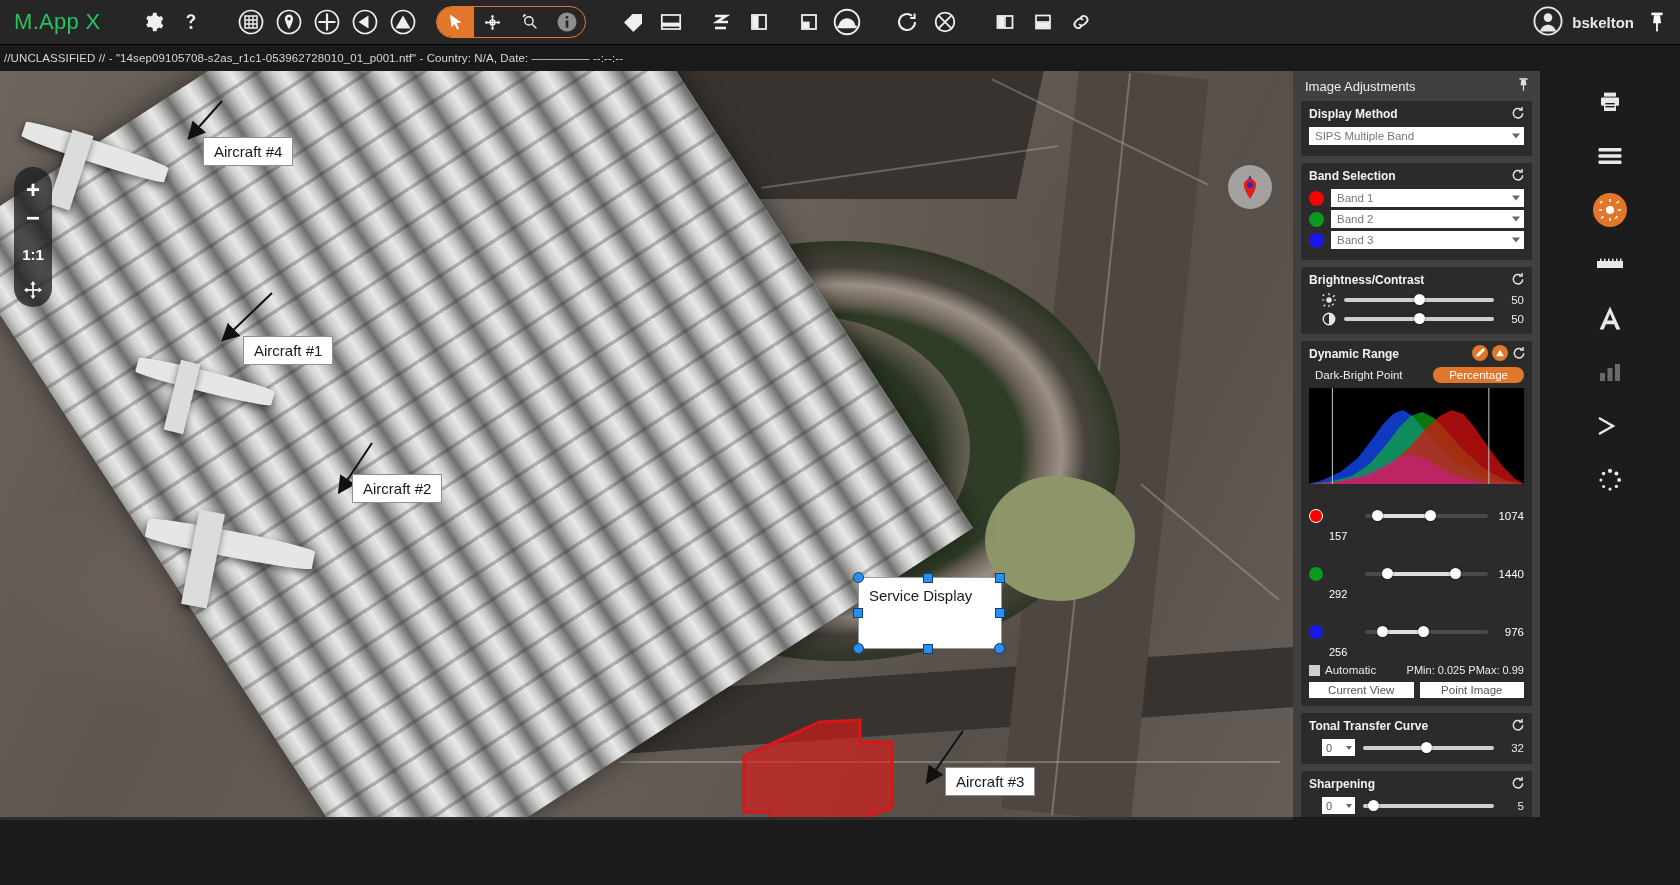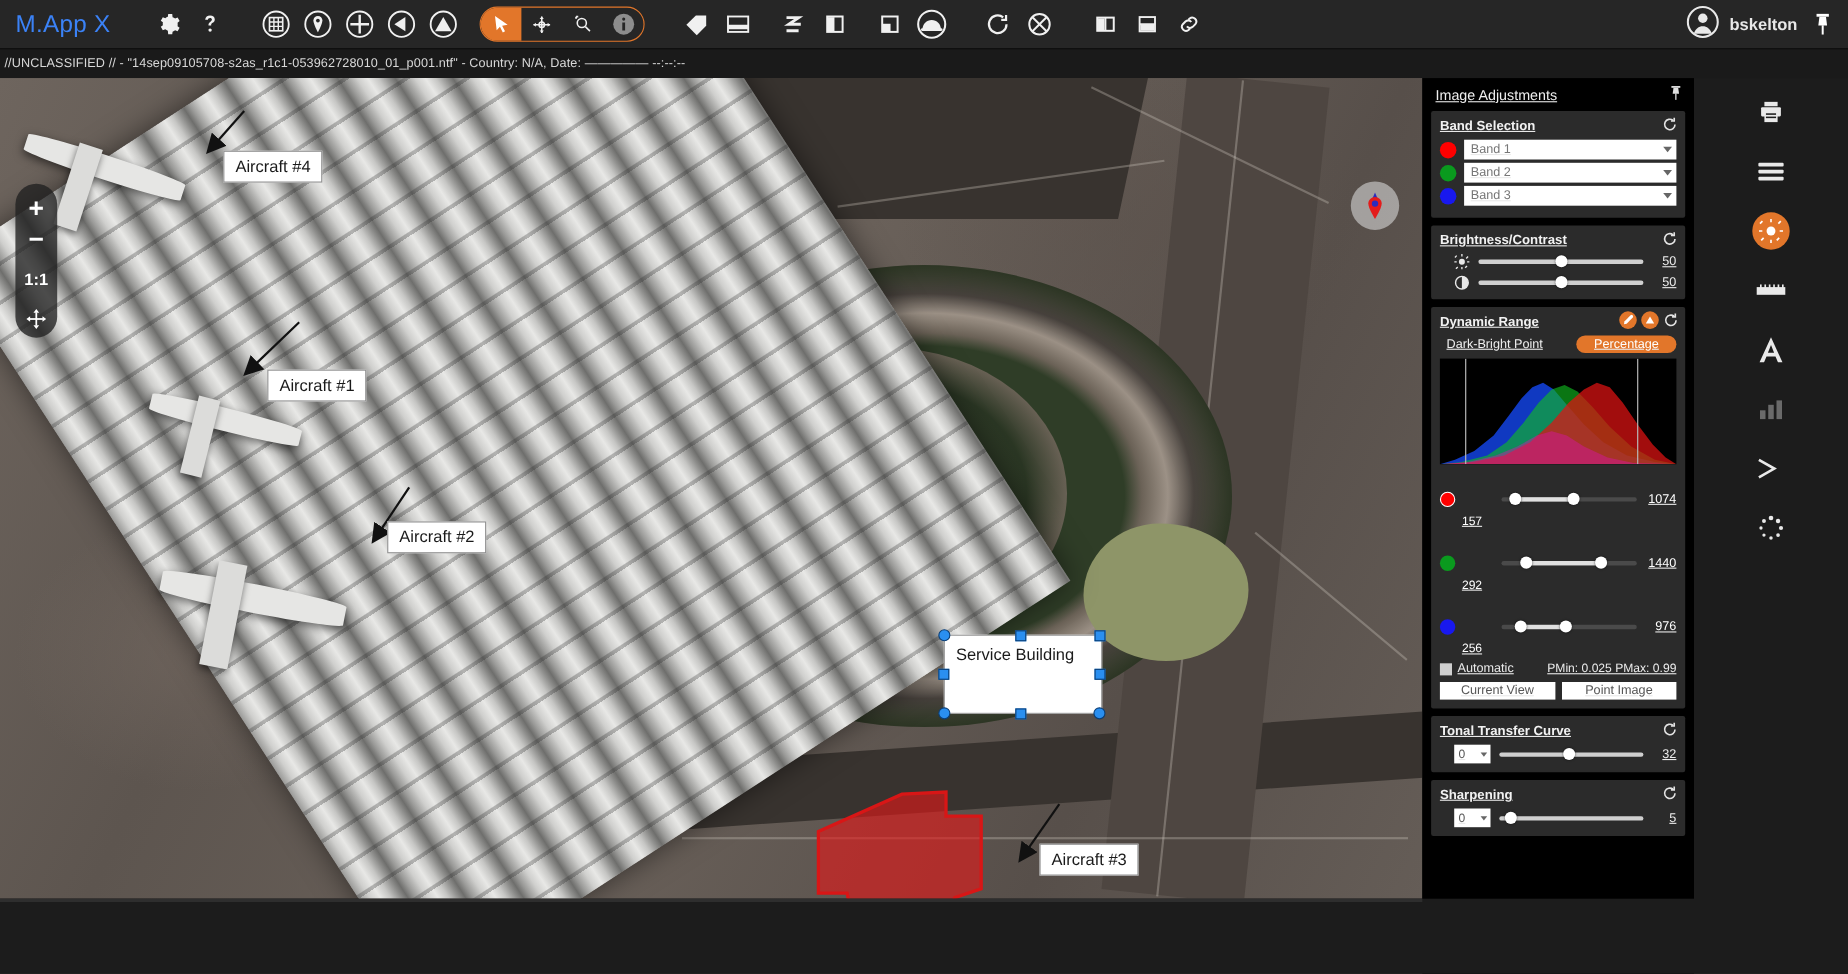--- a/index.html
+++ b/index.html
@@ -10,21 +10,21 @@
     -webkit-font-smoothing: antialiased;
   }
 
   
   #topbar {
     position: absolute; left: 0; top: 0; width: 1680px; height: 45px;
     background: #262626; display: flex; align-items: center;
     border-bottom: 1px solid #000;
   }
   #brand {
-    color: #3b82f6; font-size: 22px; letter-spacing: .3px;
+    color: #22c55e; font-size: 22px; letter-spacing: .3px;
     margin-left: 14px; margin-right: 34px; white-space: nowrap;
   }
   .tb-ico {
     width: 38px; height: 45px; display: flex; align-items: center;
     justify-content: center; color: #f0f0f0; cursor: pointer; flex: none;
   }
   .tb-ico svg { display: block; }
   .tb-gap { width: 22px; flex: none; }
   .tb-gap-sm { width: 12px; flex: none; }
 
@@ -179,21 +179,21 @@
   }
   .h-sq, .h-ci {
     position: absolute; width: 10px; height: 10px;
     background: #2a8ff0; border: 1px solid #0b3f77;
   }
   .h-ci { border-radius: 50%; width: 11px; height: 11px; }
 
   
   #panel {
     position: absolute; left: 1293px; top: 71px; width: 247px; height: 814px;
-    background: #000000; color: #e9e9e9; font-size: 12px; text-decoration: underline;
+    background: #404040; color: #e9e9e9; font-size: 12px;
   }
   #panelhead {
     height: 30px; display: flex; align-items: center;
     justify-content: space-between; padding: 0 10px 0 12px;
   }
   #panelhead .t { font-size: 13px; color: #efefef; }
   .sect {
     background: #2b2b2b; margin: 0 8px 7px 8px; padding: 6px 8px 8px 8px;
     position: relative; border-radius: 2px;
   }
@@ -547,21 +547,21 @@
     <line x1="963" y1="660" x2="928" y2="710" stroke="#111" stroke-width="2" marker-end="url(#ah)"></line>
     <line x1="928" y1="512" x2="866" y2="556" stroke="#f012d8" stroke-width="3.2" marker-end="url(#ahm)"></line>
   </svg>
 
   <div class="callout" style="left:203px;top:66px">Aircraft #4</div>
   <div class="callout" style="left:243px;top:265px">Aircraft #1</div>
   <div class="callout" style="left:352px;top:403px">Aircraft #2</div>
   <div class="callout" style="left:945px;top:696px">Aircraft #3</div>
 
   <div id="svcbox">
-    <div class="lbl">Service Building</div>
+    <div class="lbl">Service Display</div>
   </div>
   <div>
     <div class="h-ci" style="left:853px;top:501px"></div>
     <div class="h-sq" style="left:923px;top:502px"></div>
     <div class="h-sq" style="left:995px;top:502px"></div>
     <div class="h-sq" style="left:853px;top:537px"></div>
     <div class="h-sq" style="left:995px;top:537px"></div>
     <div class="h-ci" style="left:853px;top:572px"></div>
     <div class="h-sq" style="left:923px;top:573px"></div>
     <div class="h-ci" style="left:994px;top:572px"></div>
@@ -596,20 +596,33 @@
     <div class="t">Image Adjustments</div>
     <div>
       <svg width="13" height="16" viewBox="0 0 18 22" fill="#e0e0e0">
         <rect x="3.4" y="1.6" width="11.2" height="2.2"></rect>
         <path d="M6 3.8h6l1 7.4h-8z"></path>
           <rect x="8.2" y="11" width="1.6" height="8"></rect>
         </svg>
     </div>
   </div>
 
+  <div class="sect">
+    <div class="sh">Display Method</div>
+    <div class="reset">
+      <svg width="14" height="14" viewBox="0 0 16 16" fill="none" stroke="currentColor" stroke-width="1.7">
+        <path d="M13.4 8.2a5.4 5.4 0 1 1-2-4.2"></path>
+          <path d="M12.6 1.2v3.4H9.2"></path>
+        </svg>
+    </div>
+    <div class="dd">
+      <span>SIPS Multiple Band</span>
+      <span class="car"></span>
+    </div>
+  </div>
 
   <div class="sect">
     <div class="sh">Band Selection</div>
     <div class="reset">
       <svg width="14" height="14" viewBox="0 0 16 16" fill="none" stroke="currentColor" stroke-width="1.7">
         <path d="M13.4 8.2a5.4 5.4 0 1 1-2-4.2"></path>
           <path d="M12.6 1.2v3.4H9.2"></path>
         </svg>
     </div>
     <div class="bandrow">

